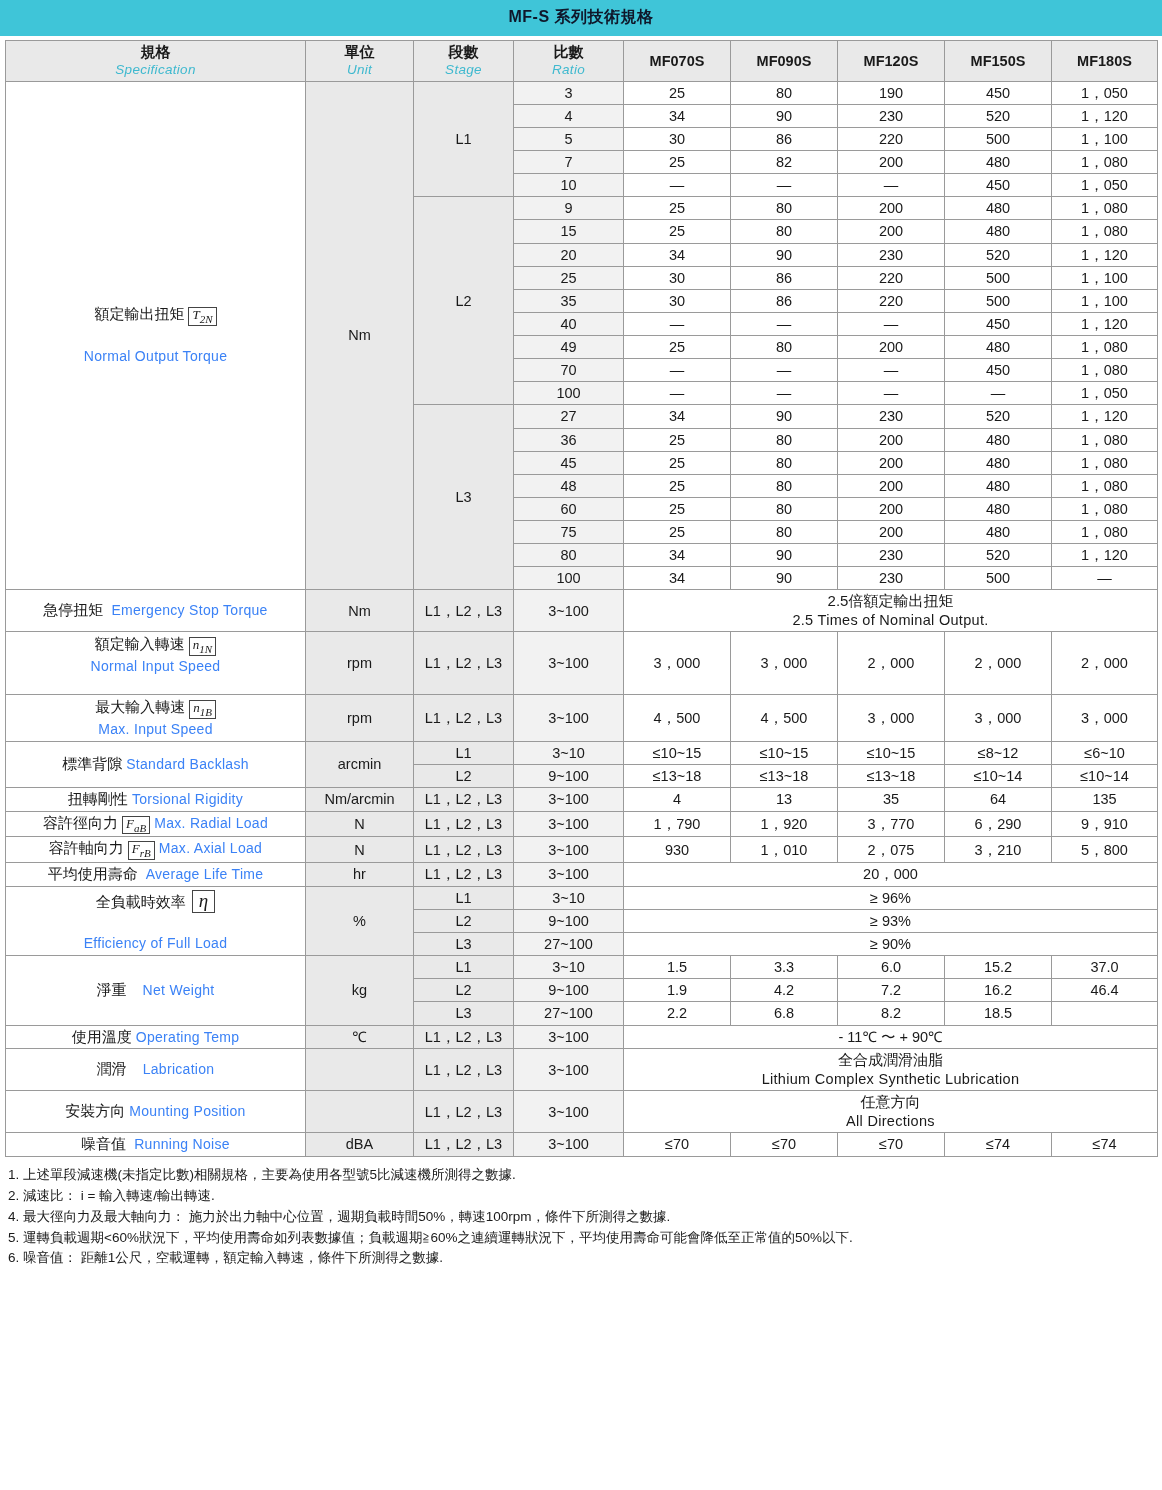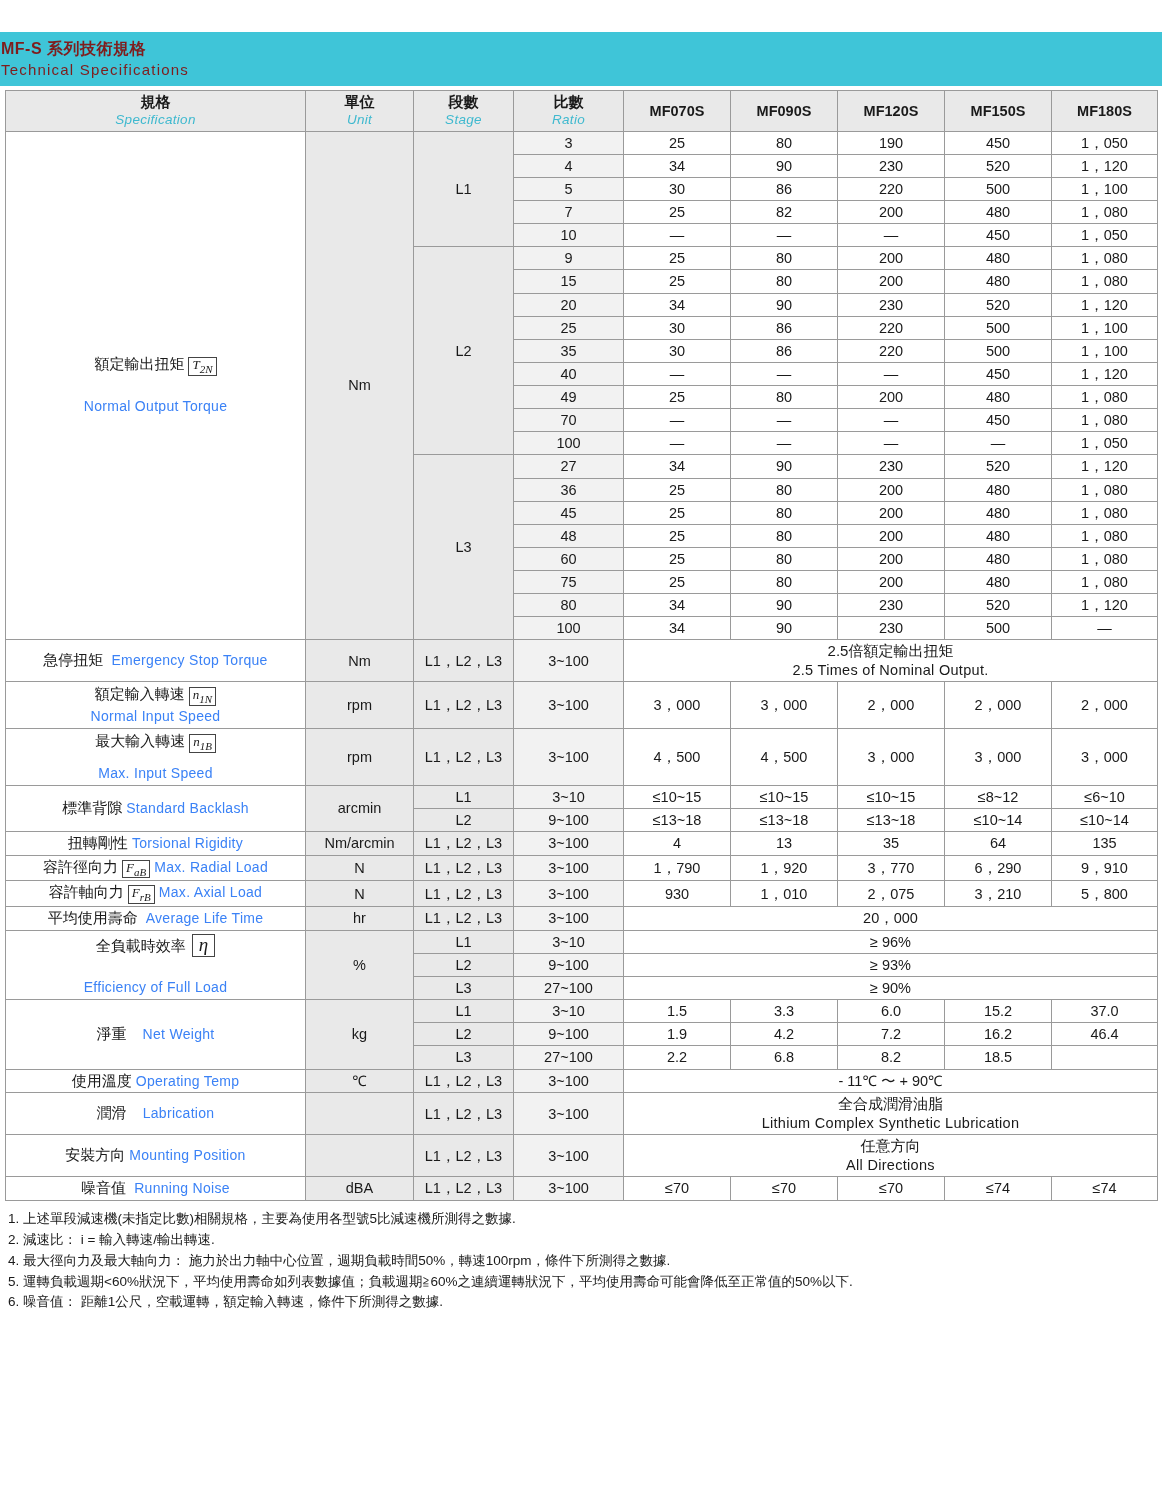--- a/index.html
+++ b/index.html
@@ -24,24 +24,24 @@
   table.spec td, table.spec th {
     border: 1px solid #9a9a9a;
     padding: 2px 4px;
     text-align: center;
     vertical-align: middle;
     font-size: 14.5px;
     line-height: 1.25;
   }
   .title-bar {
     background: #3fc5d8;
-    color: #7f1d1d;
+    color: #0f172a;
+    text-align: center;
     padding: 6px 0 7px 0;
     border: 1px solid #3fc5d8;
-    margin-top: 32px;
   }
   .title-zh { font-size: 16px; font-weight: bold; letter-spacing: .5px; }
   .title-en { font-size: 15px; letter-spacing: 1.2px; margin-top: 1px; }
   .hdr {
     background: #e9e9e9;
     font-weight: normal;
   }
   .hdr .zh { display:block; color:#1a1a1a; font-size: 15px; font-weight: bold;}
   .hdr .en { display:block; color:#3fb9cf; font-size: 13.5px; letter-spacing:.3px;font-style:italic; }
   .hdr-model { background:#e9e9e9; font-size: 14.5px; }
@@ -89,21 +89,20 @@
   }
   .notes div { white-space: nowrap; }
 </style>
 </head>
 <body>
 
 <div class="sheet">
 
   <div class="title-bar">
     <div class="title-zh">MF-S 系列技術規格</div>
-    <div class="title-en">Technical Specifications</div>
   </div>
 
   <table class="spec">
     <colgroup>
       <col style="width:300px">
       <col style="width:108px">
       <col style="width:100px">
       <col style="width:110px">
       <col style="width:107px">
       <col style="width:107px">
@@ -335,38 +334,38 @@
         <td class="shade">Nm</td>
         <td class="shade">L1，L2，L3</td>
         <td class="lite">3~100</td>
         <td class="white ctr-note" colspan="5">
           <span class="zh">2.5倍額定輸出扭矩</span>
           <span class="en">2.5 Times of Nominal Output.</span>
         </td>
       </tr>
 
       <tr>
-        <td class="lbl lbl-block white" style="padding-top:3px;padding-bottom:3px">
+        <td class="lbl lbl-block white" style="padding-top:3px;padding-bottom:19px">
           <span class="zh"><span>額定輸入轉速</span><span class="sub"><span>n</span><sub>1N</sub></span></span>
           <span class="en" style="margin-top:2px">Normal Input Speed</span>
         </td>
         <td class="shade">rpm</td>
         <td class="shade">L1，L2，L3</td>
         <td class="lite">3~100</td>
         <td class="white">3，000</td>
         <td class="white">3，000</td>
         <td class="white">2，000</td>
         <td class="white">2，000</td>
         <td class="white">2，000</td>
       </tr>
 
       <tr>
         <td class="lbl lbl-block white" style="padding-top:3px;padding-bottom:2px">
           <span class="zh"><span>最大輸入轉速</span><span class="sub"><span>n</span><sub>1B</sub></span></span>
-          <span class="en" style="margin-top:12px">Max. Input Speed</span>
+          <span class="en" style="margin-top:2px">Max. Input Speed</span>
         </td>
         <td class="shade">rpm</td>
         <td class="shade">L1，L2，L3</td>
         <td class="lite">3~100</td>
         <td class="white">4，500</td>
         <td class="white">4，500</td>
         <td class="white">3，000</td>
         <td class="white">3，000</td>
         <td class="white">3，000</td>
       </tr>

